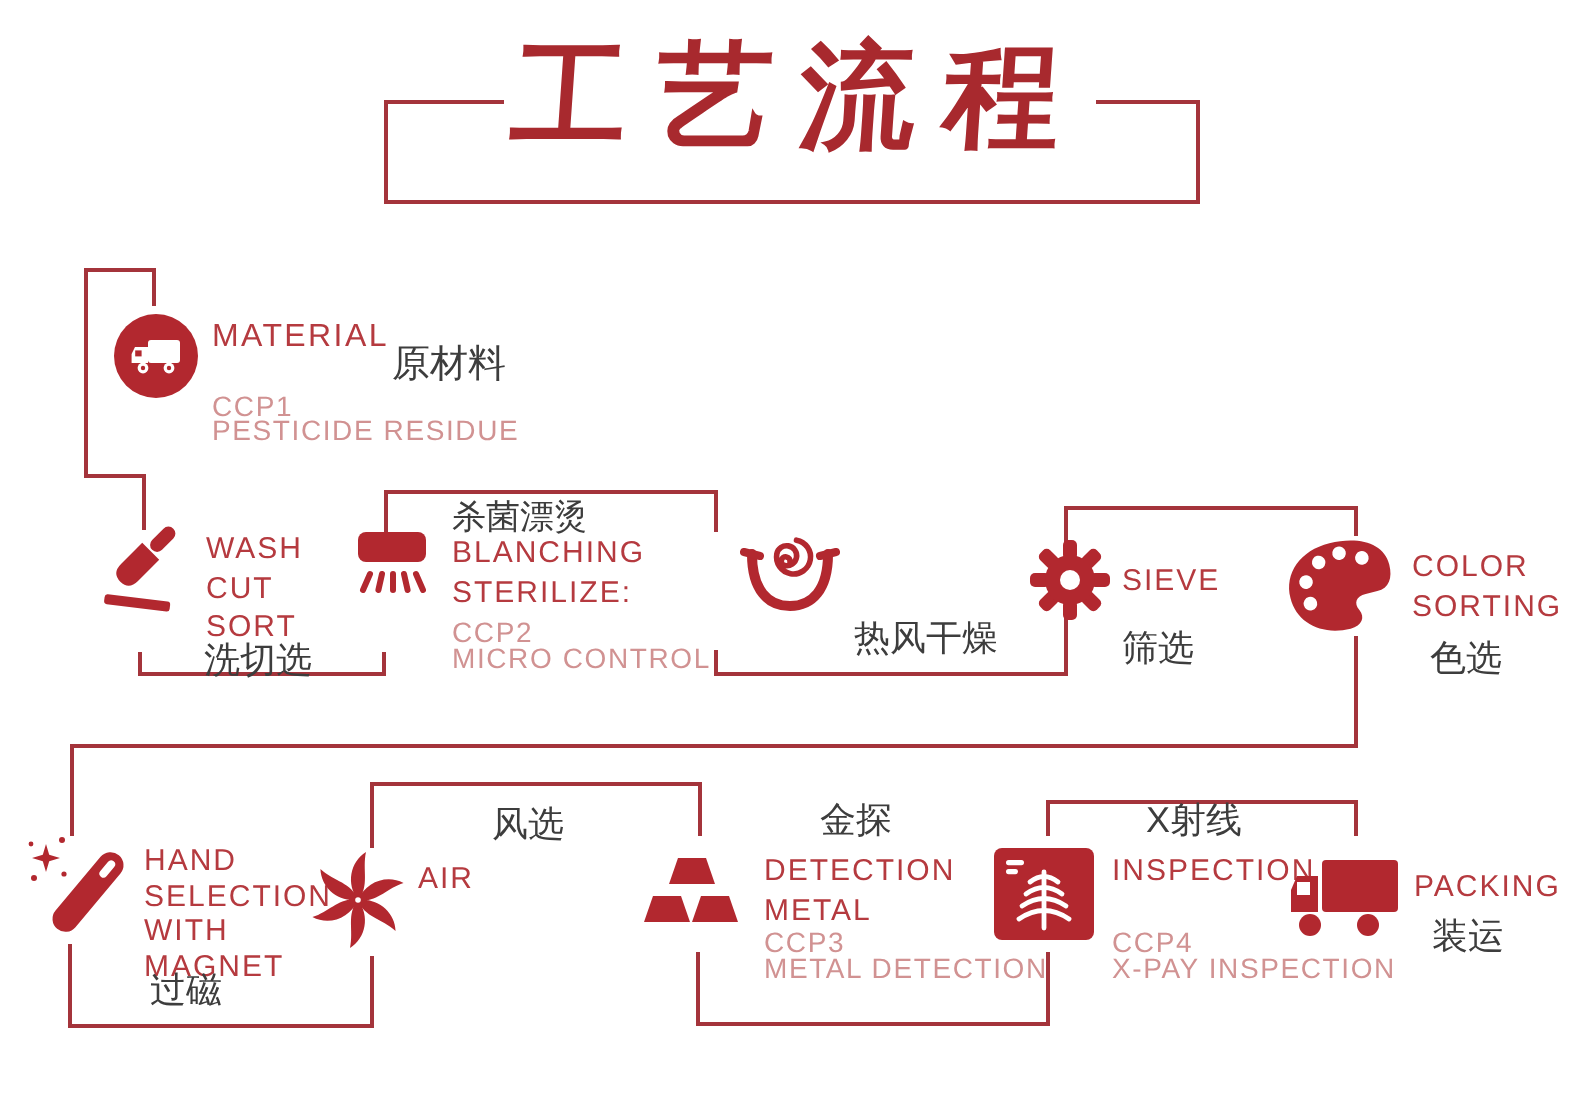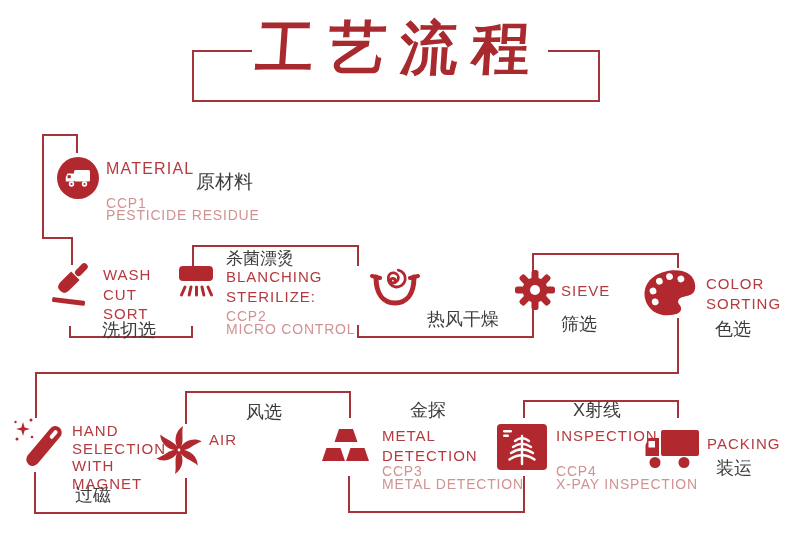--- a/index.html
+++ b/index.html
@@ -220,22 +220,22 @@
 
   <div>
     <div class="abs" style="left:322px;top:428px">
       <svg width="48" height="36" viewBox="0 0 48 36" fill="#B2282F">
         <polygon points="17,1 31,1 35.5,14 12.5,14"></polygon>
         <polygon points="4.5,20 18.5,20 23,33 0,33"></polygon>
         <polygon points="28.5,20 42.5,20 47,33 24,33"></polygon>
       </svg>
     </div>
     <div class="abs en" style="left:382px;top:426px">
+      <div>DETECTION</div>
       <div>METAL</div>
-      <div>DETECTION</div>
     </div>
     <div class="abs ccp" style="left:382px;top:465px">CCP3</div>
     <div class="abs ccp" style="left:382px;top:478px">METAL DETECTION</div>
     <div class="abs zh" style="left:410px;top:398px">金探</div>
   </div>
 
   <div>
     <div class="abs" style="left:497px;top:424px">
       <svg width="50" height="46" viewBox="0 0 50 46">
         <rect width="50" height="46" rx="4" fill="#B2282F"></rect>

